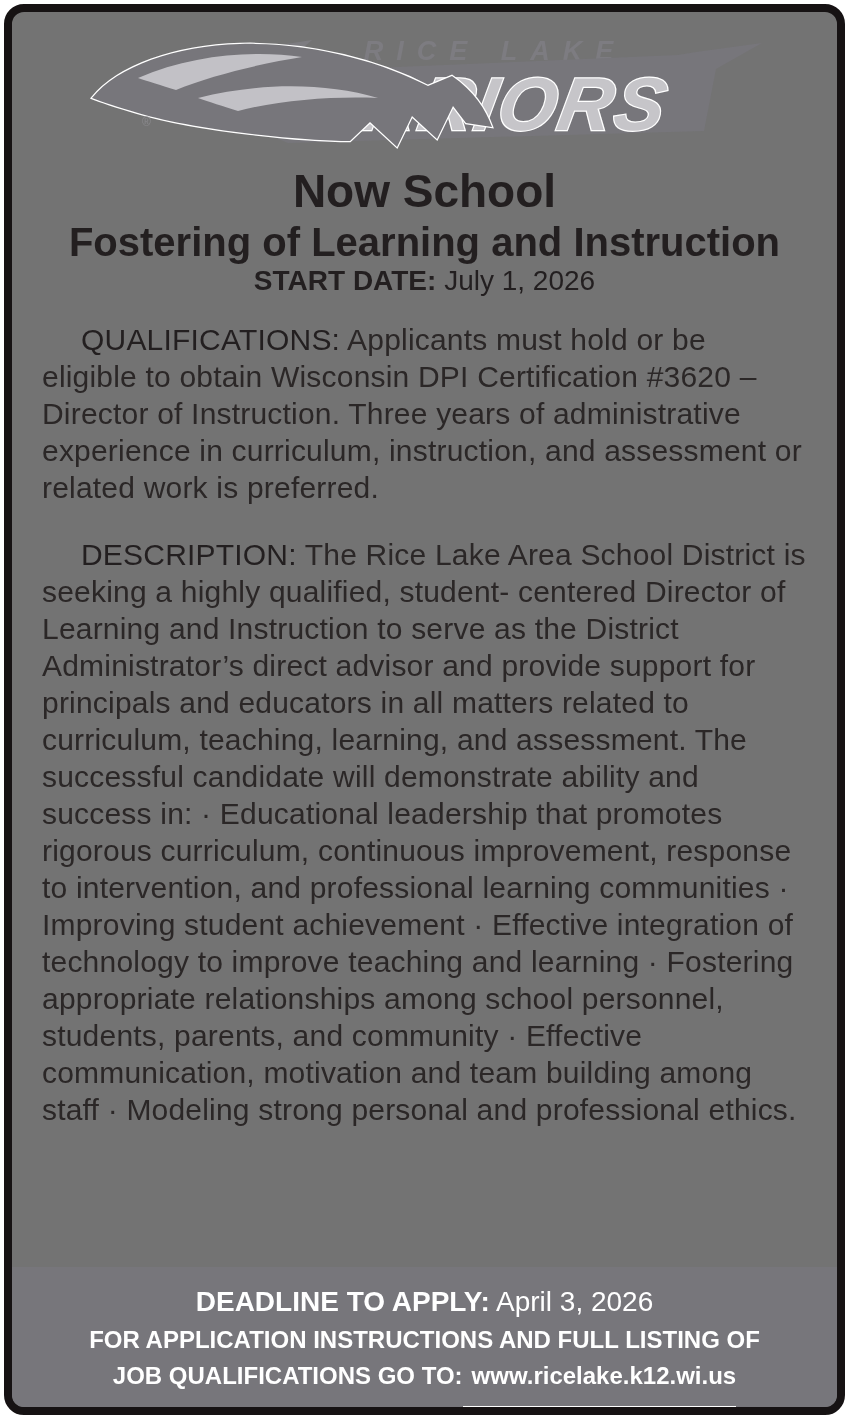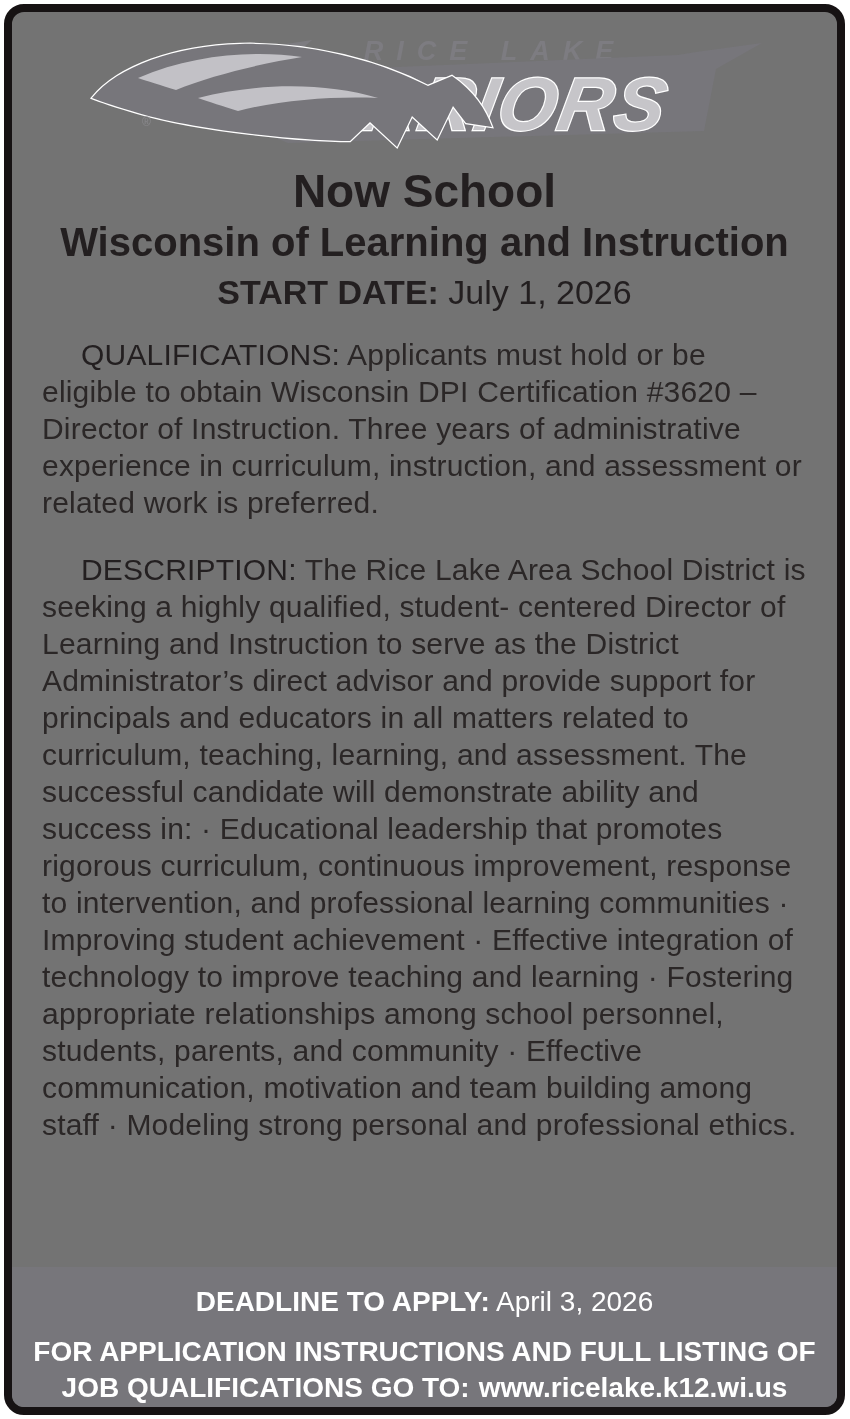--- a/index.html
+++ b/index.html
@@ -36,22 +36,22 @@
   }
   .h-title {
     margin: 2px 0 0 0;
     font-size: 40px;
     font-weight: bold;
     color: #231f20;
     white-space: nowrap;
     line-height: 1.15;
   }
   .h-start {
-    margin: 8px 0 0 0;
-    font-size: 34px;
+    margin: 0 0 0 0;
+    font-size: 28px;
     color: #231f20;
     line-height: 1.15;
   }
   .h-start b { font-weight: bold; }
   
   .para {
     text-align: left;
     margin: 24px 30px 0 30px;
     font-size: 30px;
     line-height: 37px;
@@ -70,23 +70,23 @@
     border-radius: 0 0 10px 10px;
     padding-top: 19px;
     box-sizing: border-box;
   }
   .deadline {
     font-size: 28px;
     line-height: 32px;
   }
   .deadline b { font-weight: bold; }
   .apply-block {
-    margin-top: 16px;
+    margin-top: 4px;
     font-weight: bold;
-    font-size: 28px;
+    font-size: 24px;
     line-height: 36px;
   }
   .apply-link {
     border-bottom: 3px solid #ffffff;
     padding-left: 9px;
     padding-bottom: 17px;
   }
 </style>
 </head>
 <body>
@@ -111,21 +111,21 @@
                L 317 113 L 290 88 L 270 107 C 226 107, 118 97, 58 79
                C 38 73, 22 68, 12 64 Z" fill="#77767b" stroke="#ffffff" stroke-width="2.5" paint-order="stroke"></path>
       <path d="M58 44 C 112 20, 176 16, 222 23 C 184 29, 132 41, 96 56 C 80 51, 67 47, 58 44 Z" fill="#c2c1c6"></path>
       <path d="M118 64 C 182 48, 246 49, 298 64 C 254 62, 200 66, 158 77 C 143 72, 129 68, 118 64 Z" fill="#c2c1c6"></path>
 
       <text x="62" y="92" font-size="12" fill="#8a898d">®</text>
     </svg>
   </div>
 
   <h1 class="h-now">Now School</h1>
-  <h2 class="h-title">Wisconsin of Learning and Instruction</h2>
+  <h2 class="h-title">Fostering of Learning and Instruction</h2>
   <div class="h-start"><b>START DATE:</b> <span>July 1, 2026</span></div>
 
   <p class="para"><b>QUALIFICATIONS:</b> <span>Applicants must hold or be eligible to obtain Wisconsin DPI Certification #3620 – Director of Instruction. Three years of administrative experience in curriculum, instruction, and assessment or related work is preferred.</span></p>
 
   <p class="para descr"><b>DESCRIPTION:</b> <span>The Rice Lake Area School District is seeking a highly qualified, student- centered Director of Learning and Instruction to serve as the District Administrator’s direct advisor and provide support for principals and educators in all matters related to curriculum, teaching, learning, and assessment. The successful candidate will demonstrate ability and success in: · Educational leadership that promotes rigorous curriculum, continuous improvement, response to intervention, and professional learning communities · Improving student achievement · Effective integration of technology to improve teaching and learning · Fostering appropriate relationships among school personnel, students, parents, and community · Effective communication, motivation and team building among staff · Modeling strong personal and professional ethics.</span></p>
 
   <div class="footer">
     <div class="deadline"><b>DEADLINE TO APPLY:</b> <span>April 3, 2026</span></div>
     <div class="apply-block">
       <div>FOR APPLICATION INSTRUCTIONS AND FULL LISTING OF</div>

